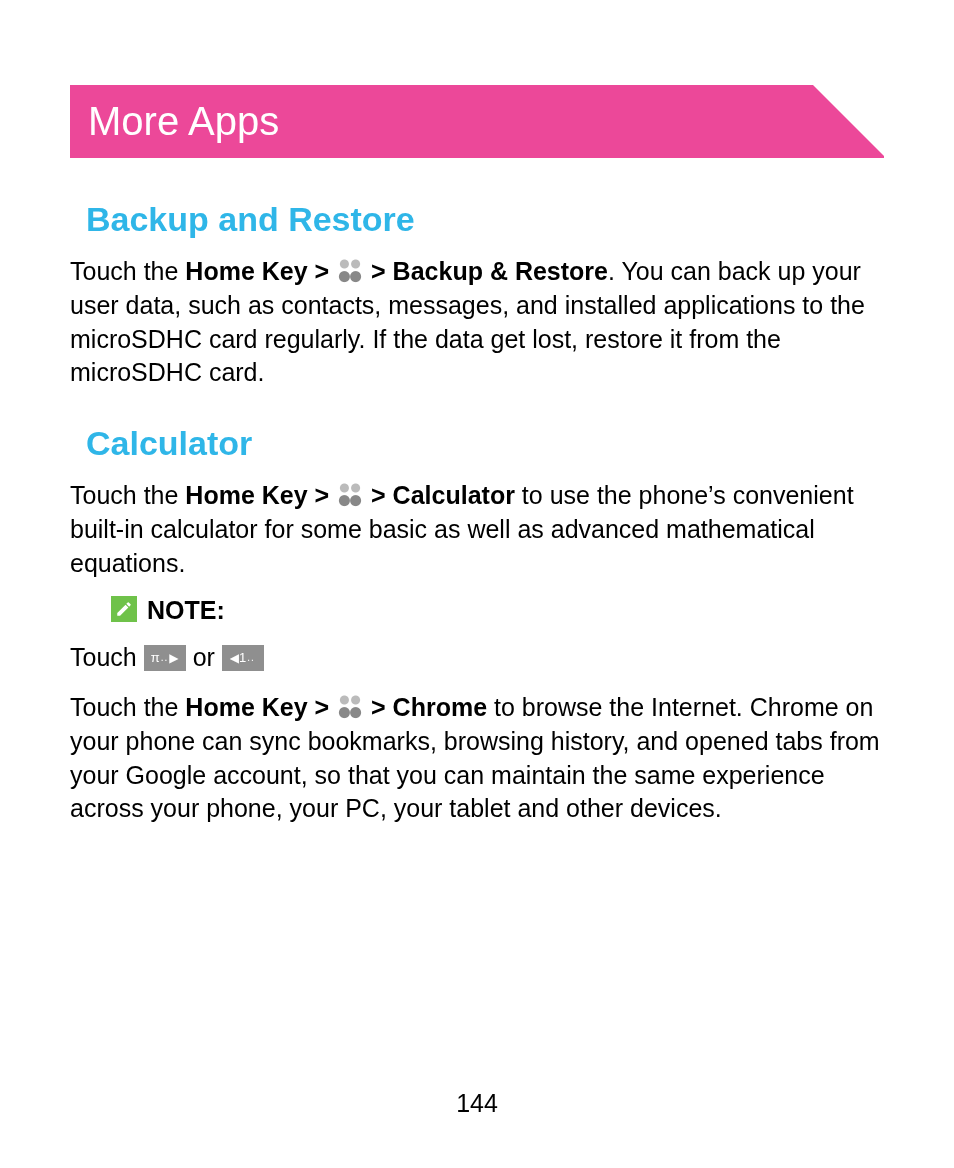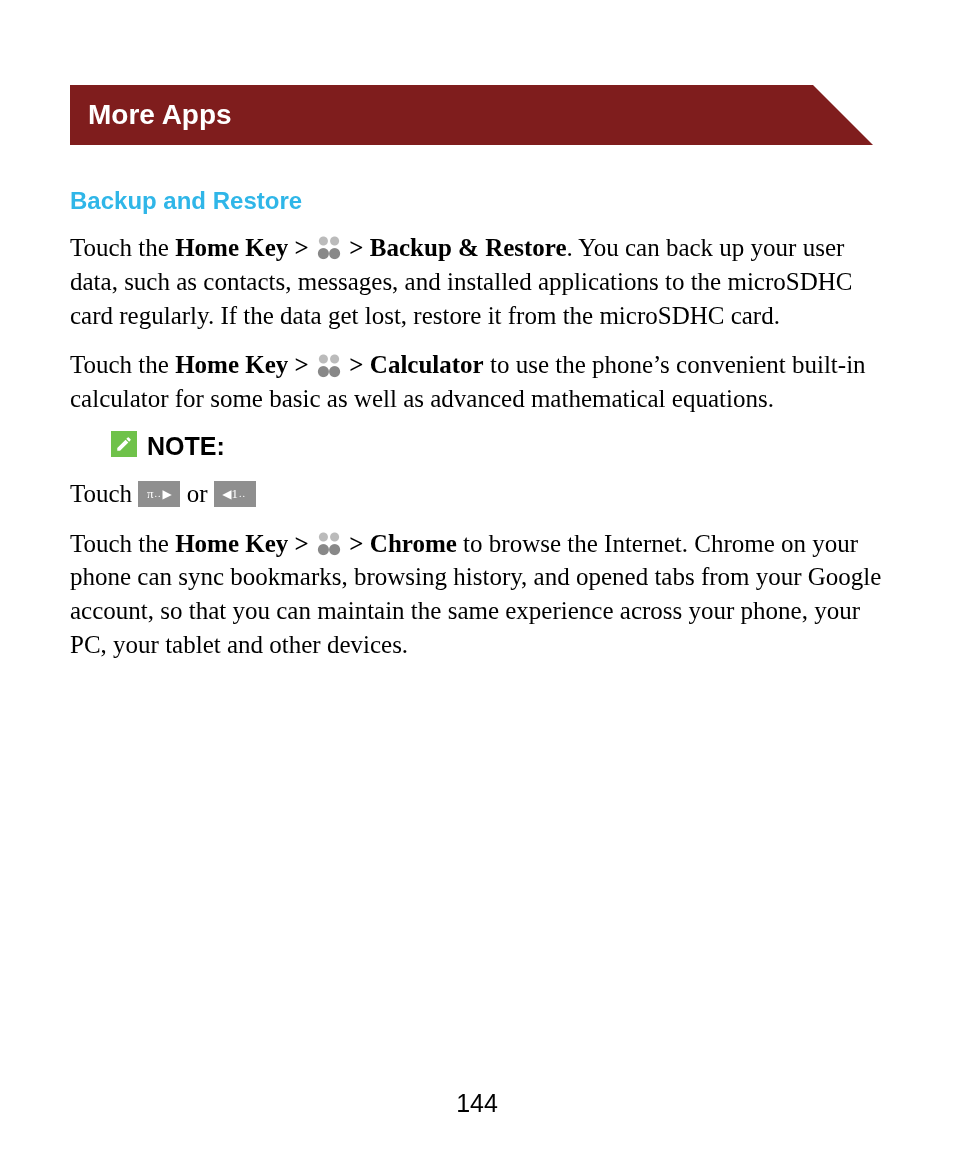--- a/index.html
+++ b/index.html
@@ -10,49 +10,48 @@
     color: #000;
     background: #fff;
     position: relative;
     box-sizing: border-box;
   }
   .page {
     padding: 85px 70px 0 70px;
   }
   .banner {
     position: relative;
-    background: #7f1d1d;
+    background: #ec4899;
     color: #fff;
-    font-size: 28px;
-    font-weight: bold;
+    font-size: 40px;
+    font-weight: normal;
     padding: 14px 0 14px 18px;
     margin-bottom: 42px;
   }
   .banner::after {
     content: "";
     position: absolute;
     top: 0;
     right: -1px;
     width: 0;
     height: 0;
     border-top: 0 solid transparent;
     border-bottom: 72px solid transparent;
     border-right: 72px solid #fff;
   }
   h2 {
     color: #2fb6e8;
-    font-size: 24px;
+    font-size: 34px;
     font-weight: bold;
-    margin: 34px 0 10px 0;
+    margin: 34px 0 10px 16px;
   }
   p {
     font-size: 25px;
     line-height: 1.35;
     margin: 16px 0;
-    font-family: Liberation Serif, serif;
   }
   .b { font-weight: bold; }
   .inline-icon {
     display: inline-block;
     vertical-align: middle;
     position: relative;
     top: -2px;
   }
   
   .apps-icon {
@@ -114,20 +113,21 @@
     <span>More Apps</span>
   </div>
 
   <h2>Backup and Restore</h2>
   <p>
     <span>Touch the </span><span class="b">Home Key &gt; </span>
     <span class="inline-icon apps-icon"></span>
     <span class="b"> &gt; Backup &amp; Restore</span><span>. You can back up your user data, such as contacts, messages, and installed applications to the microSDHC card regularly. If the data get lost, restore it from the microSDHC card.</span>
   </p>
 
+  <h2>Calculator</h2>
   <p>
     <span>Touch the </span><span class="b">Home Key &gt; </span>
     <span class="inline-icon apps-icon"></span>
     <span class="b"> &gt; Calculator</span><span> to use the phone’s convenient built-in calculator for some basic as well as advanced mathematical equations.</span>
   </p>
   <div class="note-line">
     <span class="inline-icon pencil-icon">
       <svg width="18" height="18" viewBox="0 0 24 24">
           <path fill="#fff" d="M3 17.25V21h3.75L17.81 9.94l-3.75-3.75L3 17.25zM20.71 7.04a1 1 0 0 0 0-1.41l-2.34-2.34a1 1 0 0 0-1.41 0l-1.83 1.83 3.75 3.75 1.83-1.83z"></path>
         </svg>

